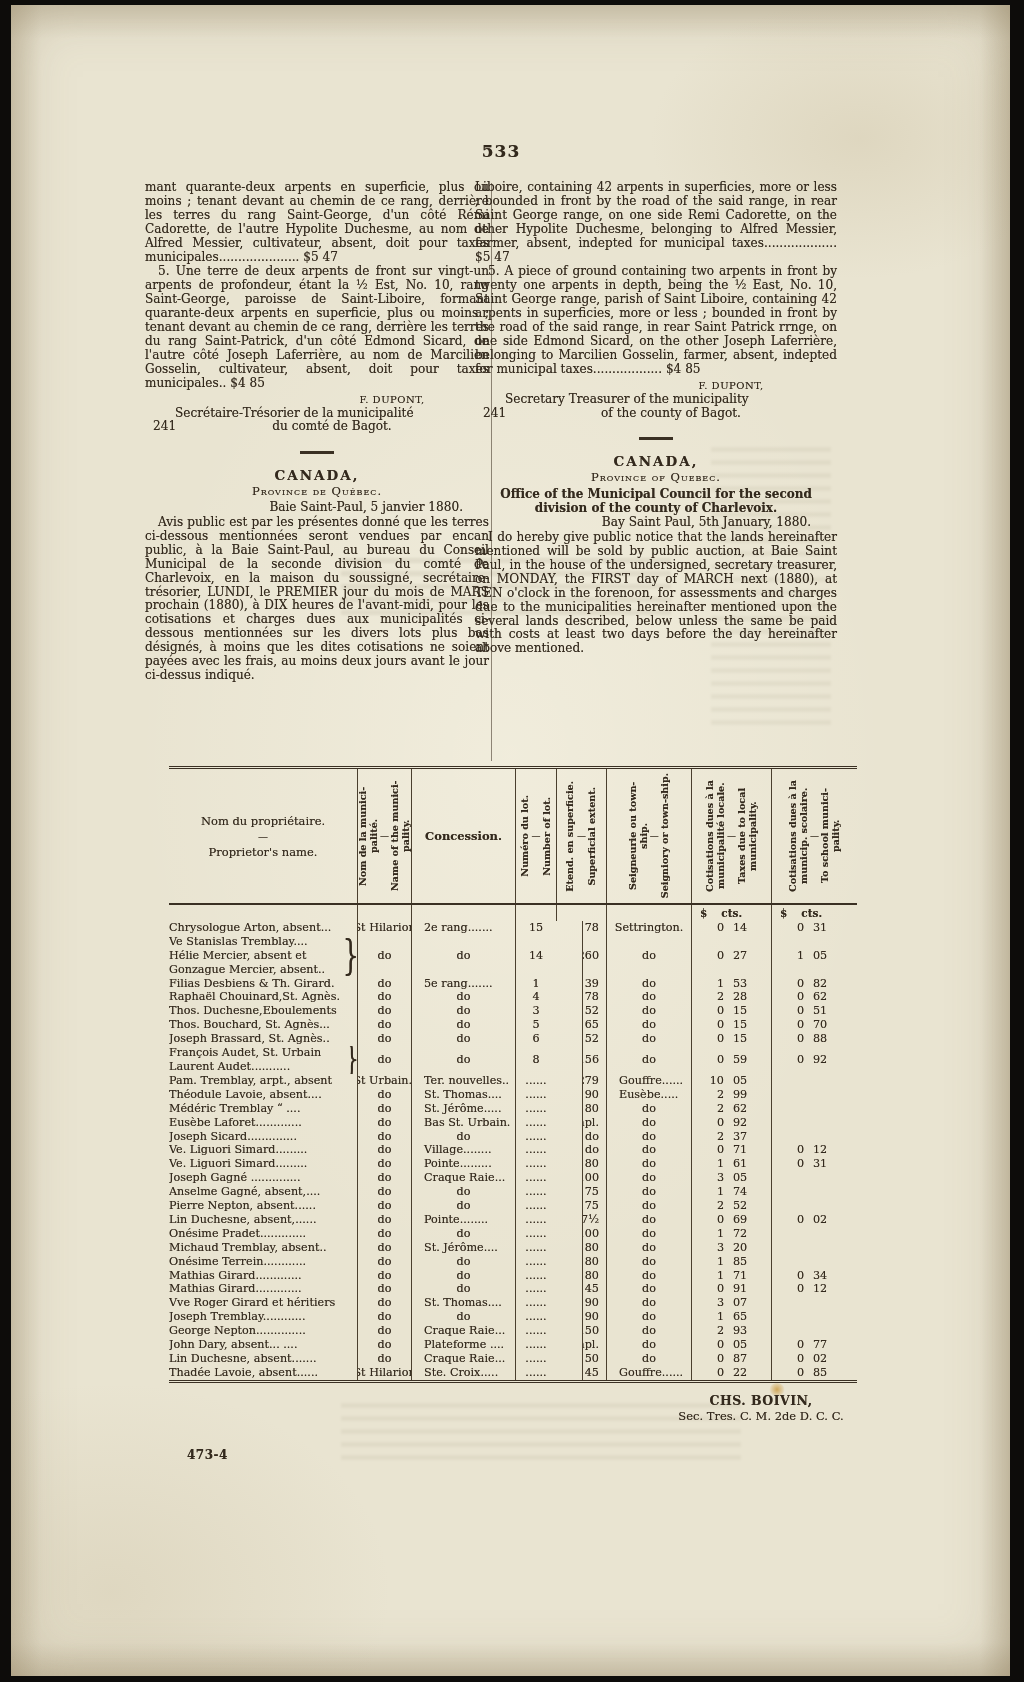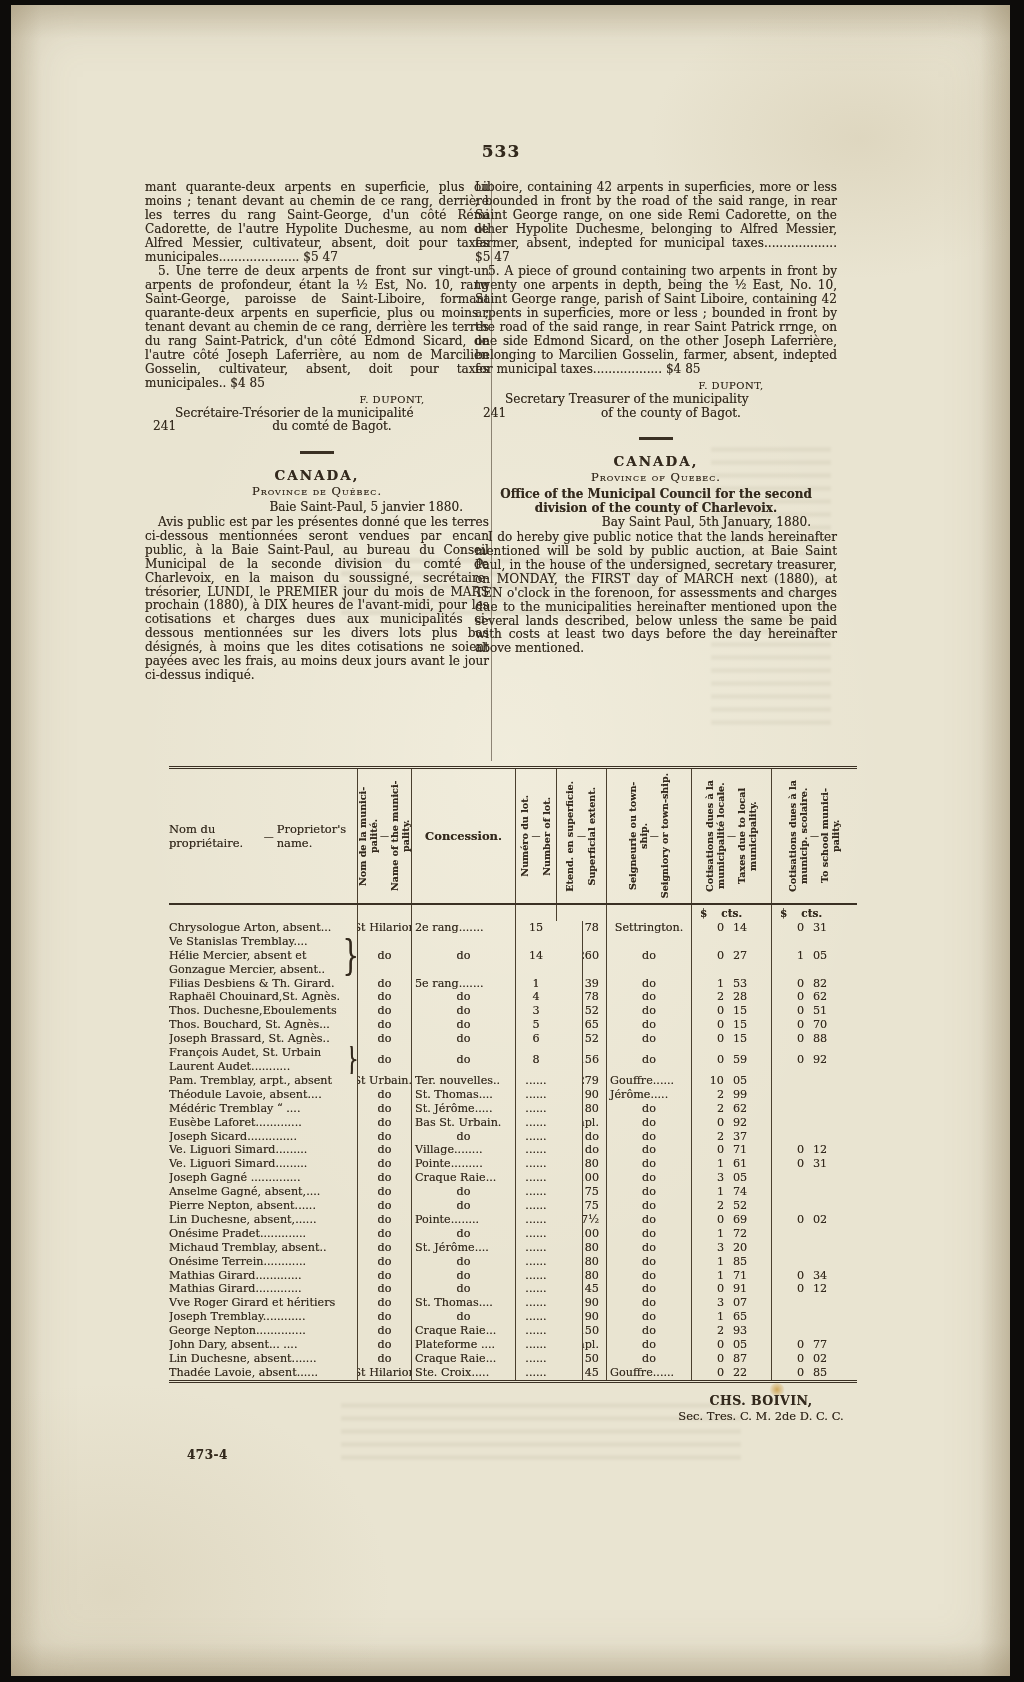--- a/index.html
+++ b/index.html
@@ -28,38 +28,38 @@
   .divider{width:34px;height:3px;background:#3a3023;margin:17px auto 15px auto;}
   .canada{text-align:center;font-weight:bold;font-size:13.5px;letter-spacing:2px;margin-bottom:2px;}
   .province{text-align:center;font-variant:small-caps;font-size:11.5px;letter-spacing:1px;margin-bottom:2px;}
   .office{text-align:center;font-weight:bold;font-size:12px;line-height:14px;margin-bottom:1px;}
   .dateline{text-align:right;padding-right:26px;margin-bottom:1px;}
   
   .taxtable{position:absolute;left:158px;top:761px;width:688px;border-top:3px double #3a3023;border-bottom:3px double #3a3023;}
   .thead{display:grid;grid-template-columns:188px 54px 104px 41px 50px 85px 80px 86px;height:134px;border-bottom:2px solid #3a3023;}
   .th{border-left:1px solid #4a3f2e;display:flex;align-items:center;justify-content:center;overflow:hidden;}
   .th:first-child{border-left:none;}
-  .th-name{flex-direction:row;gap:3px;font-size:11.5px;}
+  .th-name{flex-direction:column;gap:3px;font-size:11.5px;}
   .th-name .dash{font-size:10px;}
   .th-con{font-size:11.5px;font-weight:bold;}
   .vwrap{display:flex;flex-direction:row;align-items:center;gap:1px;height:128px;}
   .vtxt{writing-mode:vertical-rl;transform:rotate(180deg);font-size:9.6px;line-height:10.6px;font-weight:bold;max-height:126px;text-align:center;}
   .vdash{font-size:9px;}
   .subhead{display:grid;grid-template-columns:188px 54px 104px 41px 50px 85px 80px 86px;height:16px;font-size:10.5px;}
   .subhead .cell{border-left:1px solid #4a3f2e;}
   .subhead .cell:first-child{border-left:none;}
   .cur{display:flex;align-items:center;padding-left:8px;gap:14px;font-weight:bold;}
   .tbody .tr{display:grid;grid-template-columns:188px 54px 104px 41px 50px 85px 80px 86px;}
   .td{border-left:1px solid #4a3f2e;display:flex;align-items:center;justify-content:center;font-size:11.2px;line-height:13.9px;overflow:hidden;white-space:nowrap;}
   .td:first-child{border-left:none;justify-content:flex-start;}
   .namecell{position:relative;display:block;padding-right:10px;}
   .nameline{height:13.9px;line-height:13.9px;white-space:nowrap;overflow:hidden;}
   .brace{position:absolute;right:-2px;top:50%;transform:translateY(-50%) scaleY(1.6);font-size:22px;font-weight:normal;color:#33291d;}
   .brace.b3{font-size:26px;}
-  .td.left{justify-content:flex-start;padding-left:3px;}
+  .td.left{justify-content:flex-start;padding-left:12px;}
   .td.right{justify-content:flex-end;padding-right:7px;margin-left:26px;}
   .taxcell{display:flex;align-items:center;justify-content:flex-start;padding-left:10px;}
   .taxcell .d{display:inline-block;width:22px;text-align:right;}
   .taxcell .c{display:inline-block;width:26px;text-align:left;margin-left:9px;}
   .footer-ref{position:absolute;left:176px;top:1443px;font-size:12px;font-weight:bold;letter-spacing:.5px;}
   .footer-sig{position:absolute;left:620px;top:1388px;width:260px;text-align:center;}
   .footer-sig .n{font-size:12.5px;font-weight:bold;letter-spacing:.5px;}
   .footer-sig .t{font-size:11.5px;margin-top:1px;}
   
   .ghost{position:absolute;opacity:.10;filter:blur(1px);background:repeating-linear-gradient(0deg,#7a6e55 0 5px,rgba(0,0,0,0) 5px 13px);}
@@ -350,21 +350,21 @@
           <div class="td taxcell"></div>
         </div>
         <div class="tr">
           <div class="td namecell">
             <div class="nameline">Théodule Lavoie, absent....</div>
           </div>
           <div class="td">do</div>
           <div class="td left">St. Thomas....</div>
           <div class="td">......</div>
           <div class="td right">90</div>
-          <div class="td left">Jérôme.....</div>
+          <div class="td left">Eusèbe.....</div>
           <div class="td taxcell">
             <span class="d">2</span>
             <span class="c">99</span>
           </div>
           <div class="td taxcell"></div>
         </div>
         <div class="tr">
           <div class="td namecell">
             <div class="nameline">Médéric Tremblay  “  ....</div>
           </div>

